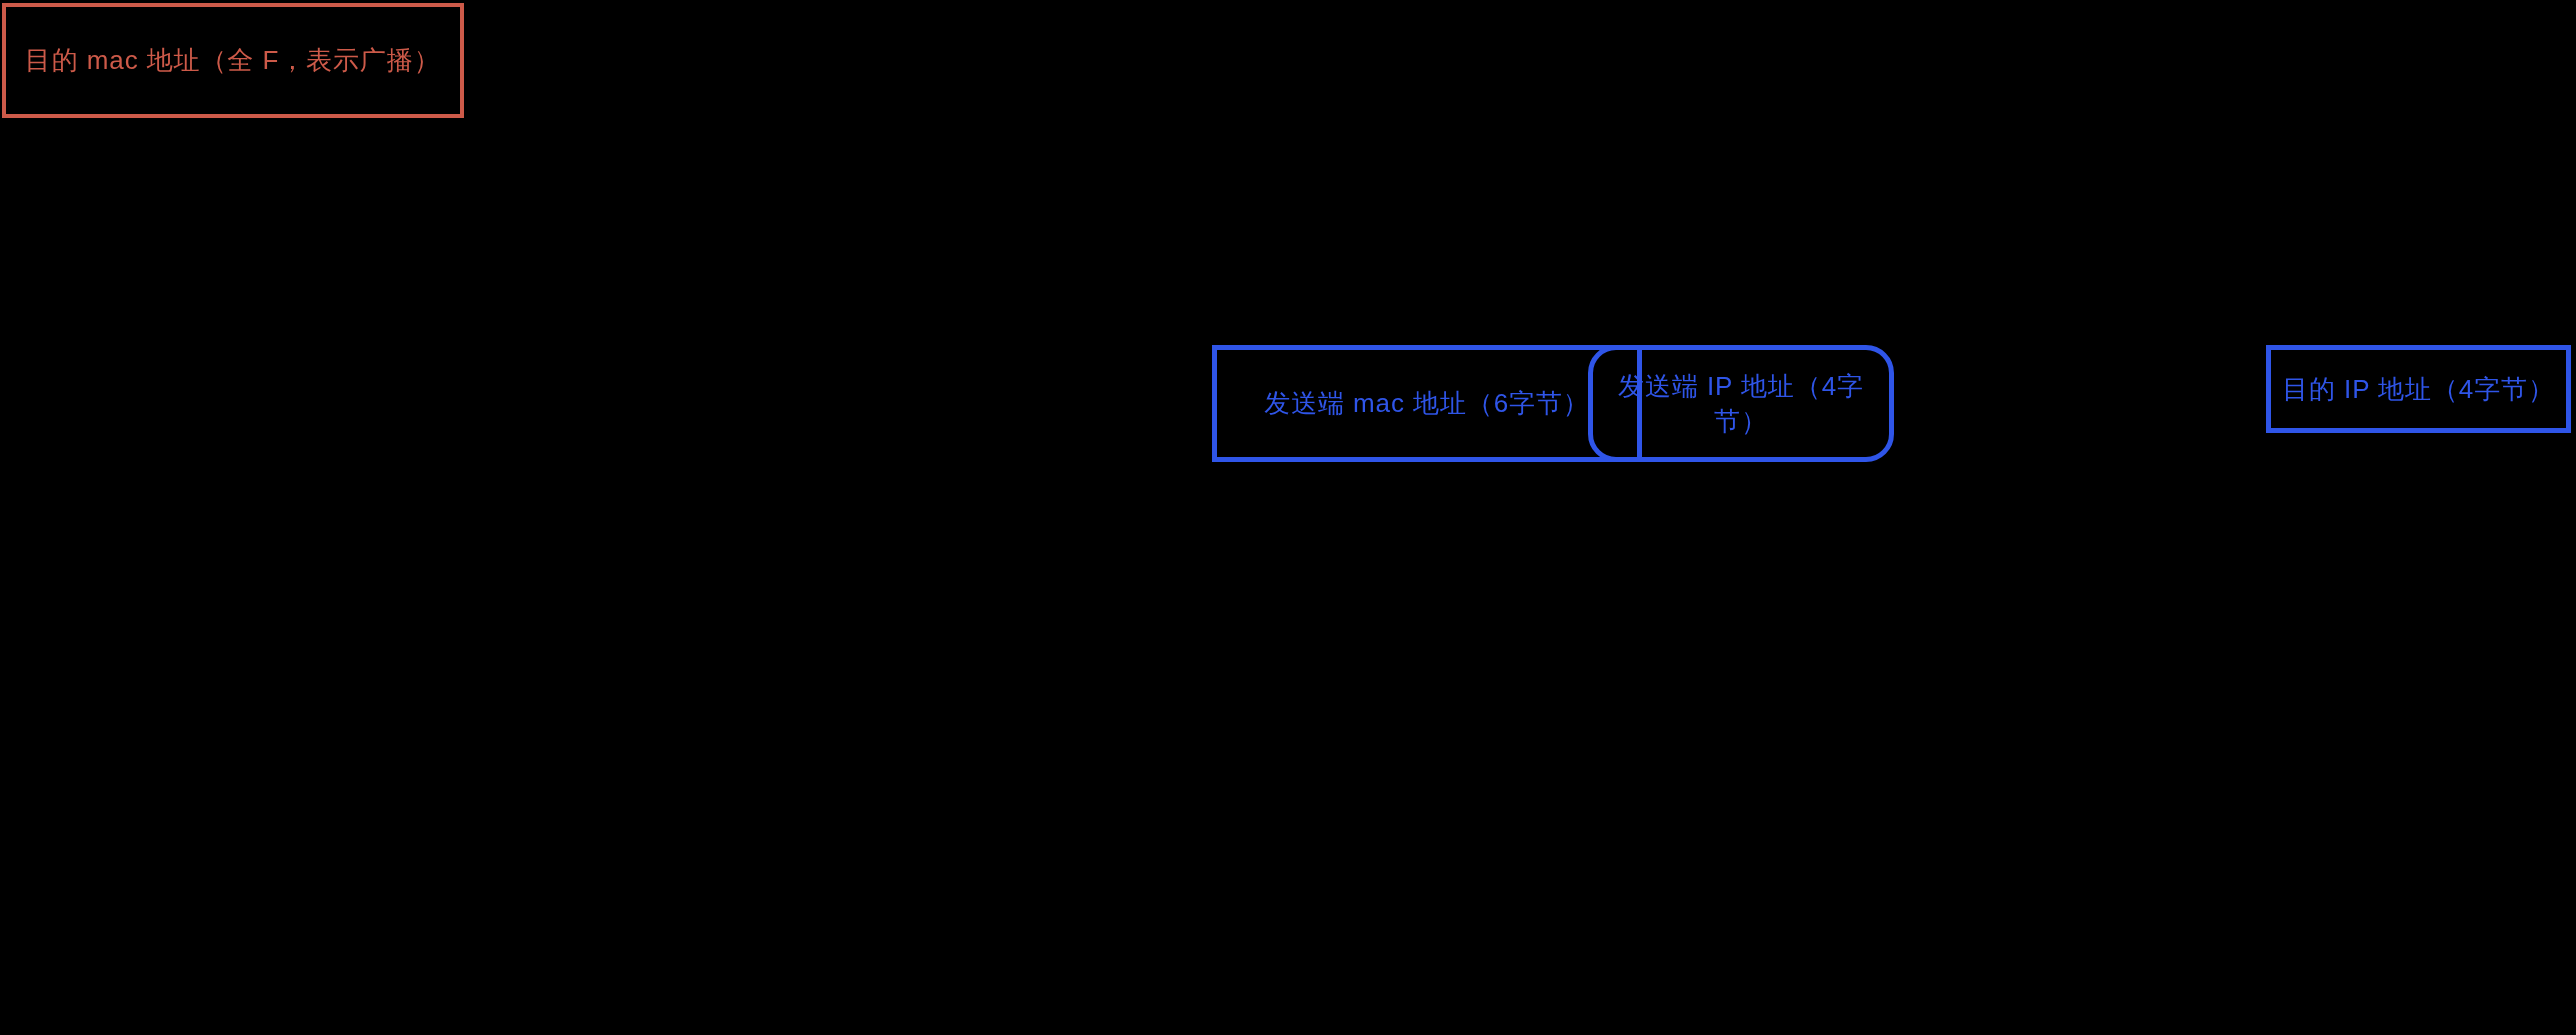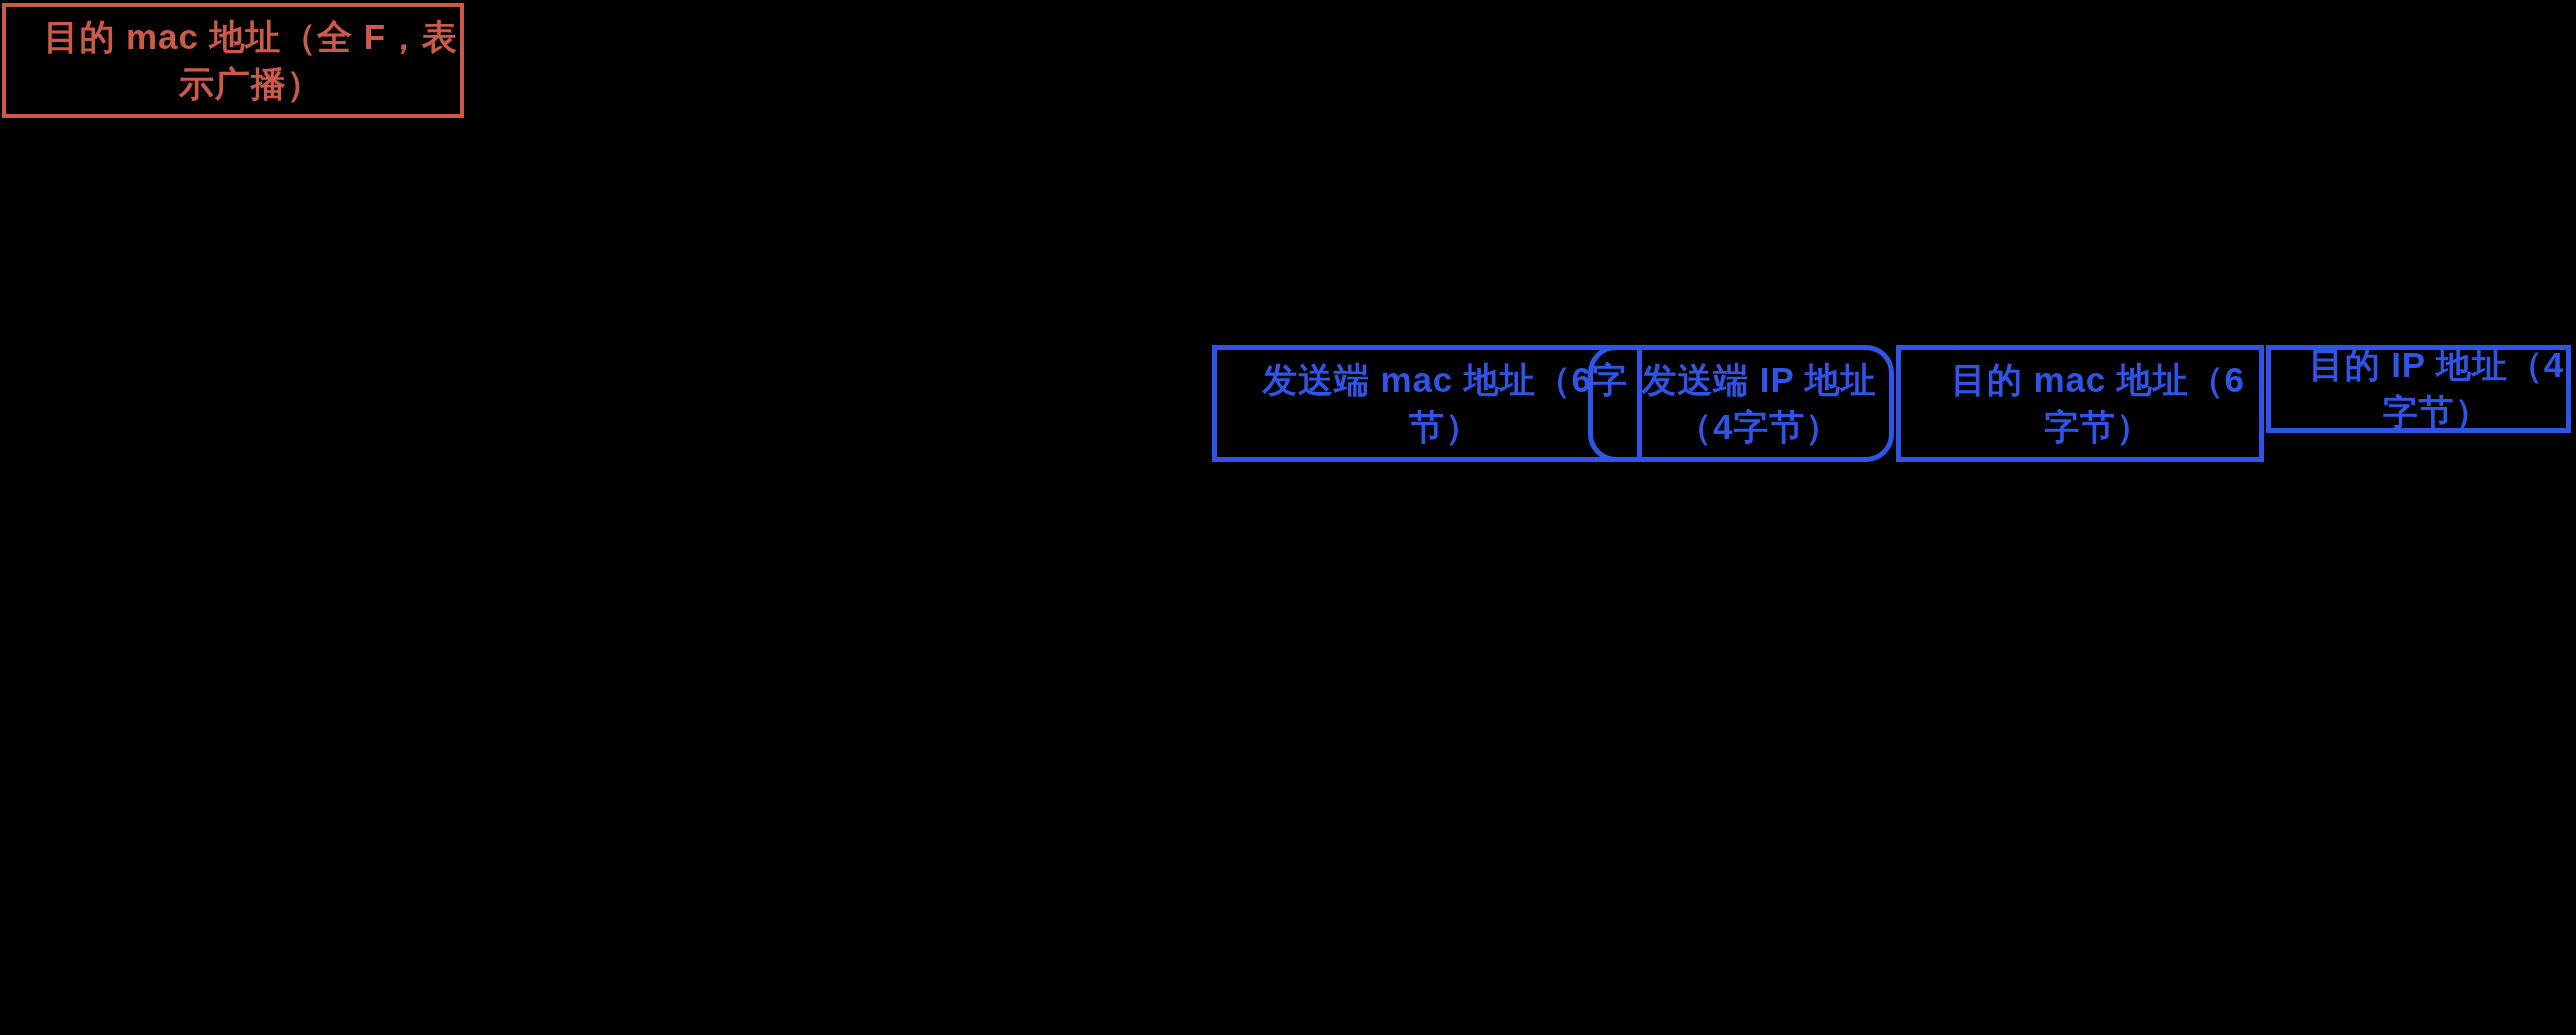--- a/index.html
+++ b/index.html
@@ -15,25 +15,24 @@
     overflow: hidden;
     font-family: "Liberation Sans", "DejaVu Sans", sans-serif;
   }
   .box {
     position: absolute;
     box-sizing: border-box;
     display: flex;
     align-items: center;
     justify-content: center;
     text-align: center;
-    font-weight: 700;
-    font-size: 35px;
+    font-weight: 400;
+    font-size: 26px;
     letter-spacing: 0.9px;
     background: transparent;
-    padding-left: 36px;
   }
   .box.red {
     border: 4.3px solid var(--red, #CD5A49);
     color: var(--red, #CD5A49);
   }
   .box.blue {
     border: 5.2px solid var(--blue, #2F55E8);
     color: var(--blue, #2F55E8);
   }
   
@@ -57,22 +56,19 @@
 
 
   <div class="box blue arp-box-0">
     <span>发送端 mac 地址（6字节）</span>
   </div>
 
   <div class="box blue arp-box-1">
     <span>发送端 IP 地址（4字节）</span>
   </div>
 
-  <div class="box blue arp-box-2">
-    <span>目的 mac 地址（6字节）</span>
-  </div>
 
   <div class="box blue arp-box-3">
     <span>目的 IP 地址（4字节）</span>
   </div>
 
 </div>
 
 
 </body></html>

